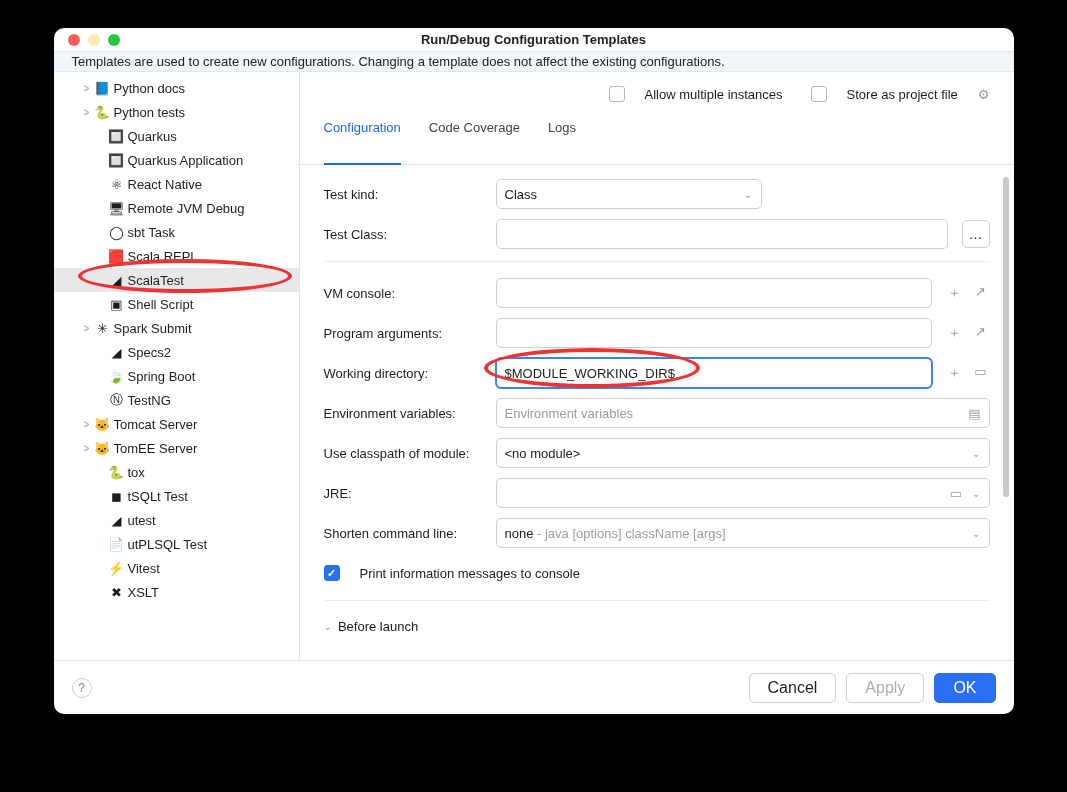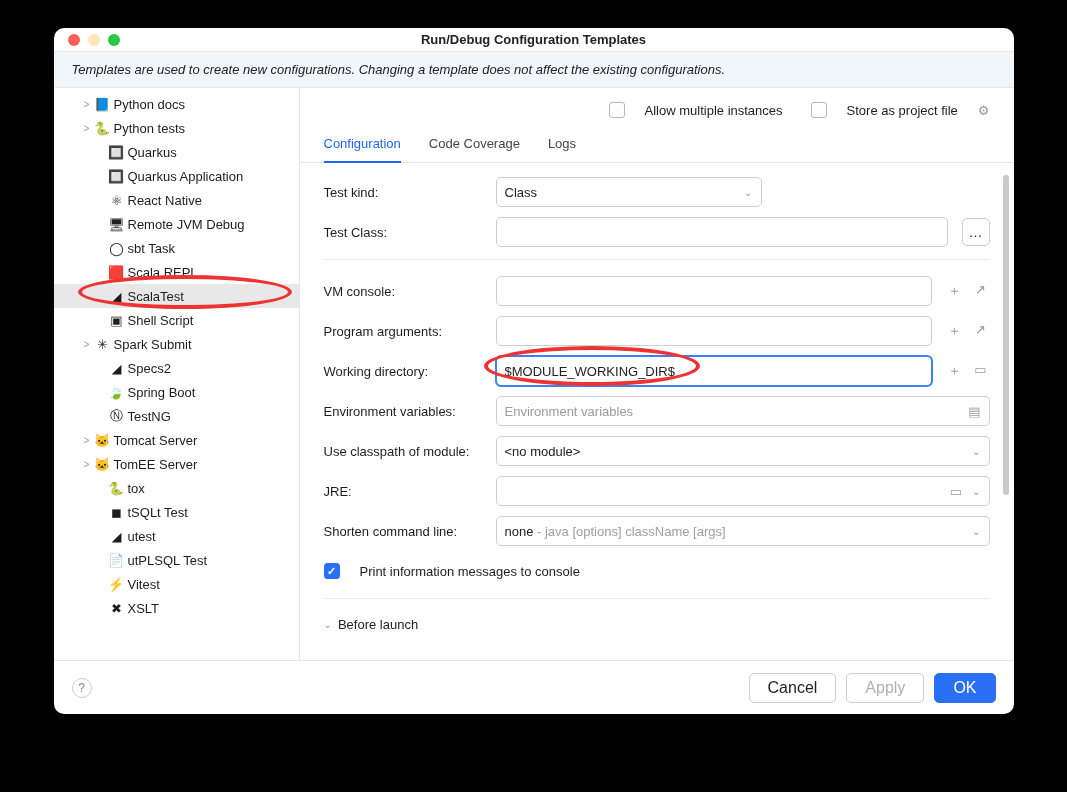--- a/index.html
+++ b/index.html
@@ -30,27 +30,26 @@
   .traffic-lights { display:flex; gap:8px; }
   .tl { width:12px; height:12px; border-radius:50%; }
   .tl-close { background:#ff5f57; }
   .tl-min { background:#febc2e; opacity:.35;}
   .tl-max { background:#28c840; }
   .title {
     position:absolute; left:0; right:0; text-align:center;
     font-weight:600; color:#222;
   }
   .banner {
-    height: 36px;
+    height: 20px;
     background:#f1f6fb;
     border-bottom:1px solid #e3e8ed;
     font-size:13px; color:#222;
     display:flex; align-items:center;
     padding: 0 18px;
-    font-style: italic;
   }
   .body {
     flex:1; display:flex; min-height:0;
   }
   
   .sidebar {
     width: 246px;
     border-right:1px solid #e5e5e5;
     overflow:auto;
     padding: 4px 0;
@@ -100,21 +99,21 @@
   }
   .chk-box.checked { background:#2970f6; border-color:#2970f6; }
   .chk-box.checked::after { content:"✓"; color:#fff; font-size:11px; font-weight:bold; }
   .gear { color:#9b9b9b; }
   .tabs {
     display:flex; gap:28px;
     padding: 6px 24px 0;
     border-bottom:1px solid #e5e5e5;
   }
   .tab {
-    padding: 6px 0 10px;
+    padding: 6px 0 28px;
     font-size:13px;
     color:#444;
     cursor:pointer;
   }
   .tab.active { color:#1e66f5; border-bottom:2px solid #1e66f5; margin-bottom:-1px; font-weight:500;}
   .form {
     overflow:auto;
     padding: 12px 24px 4px;
   }
   .frow {

